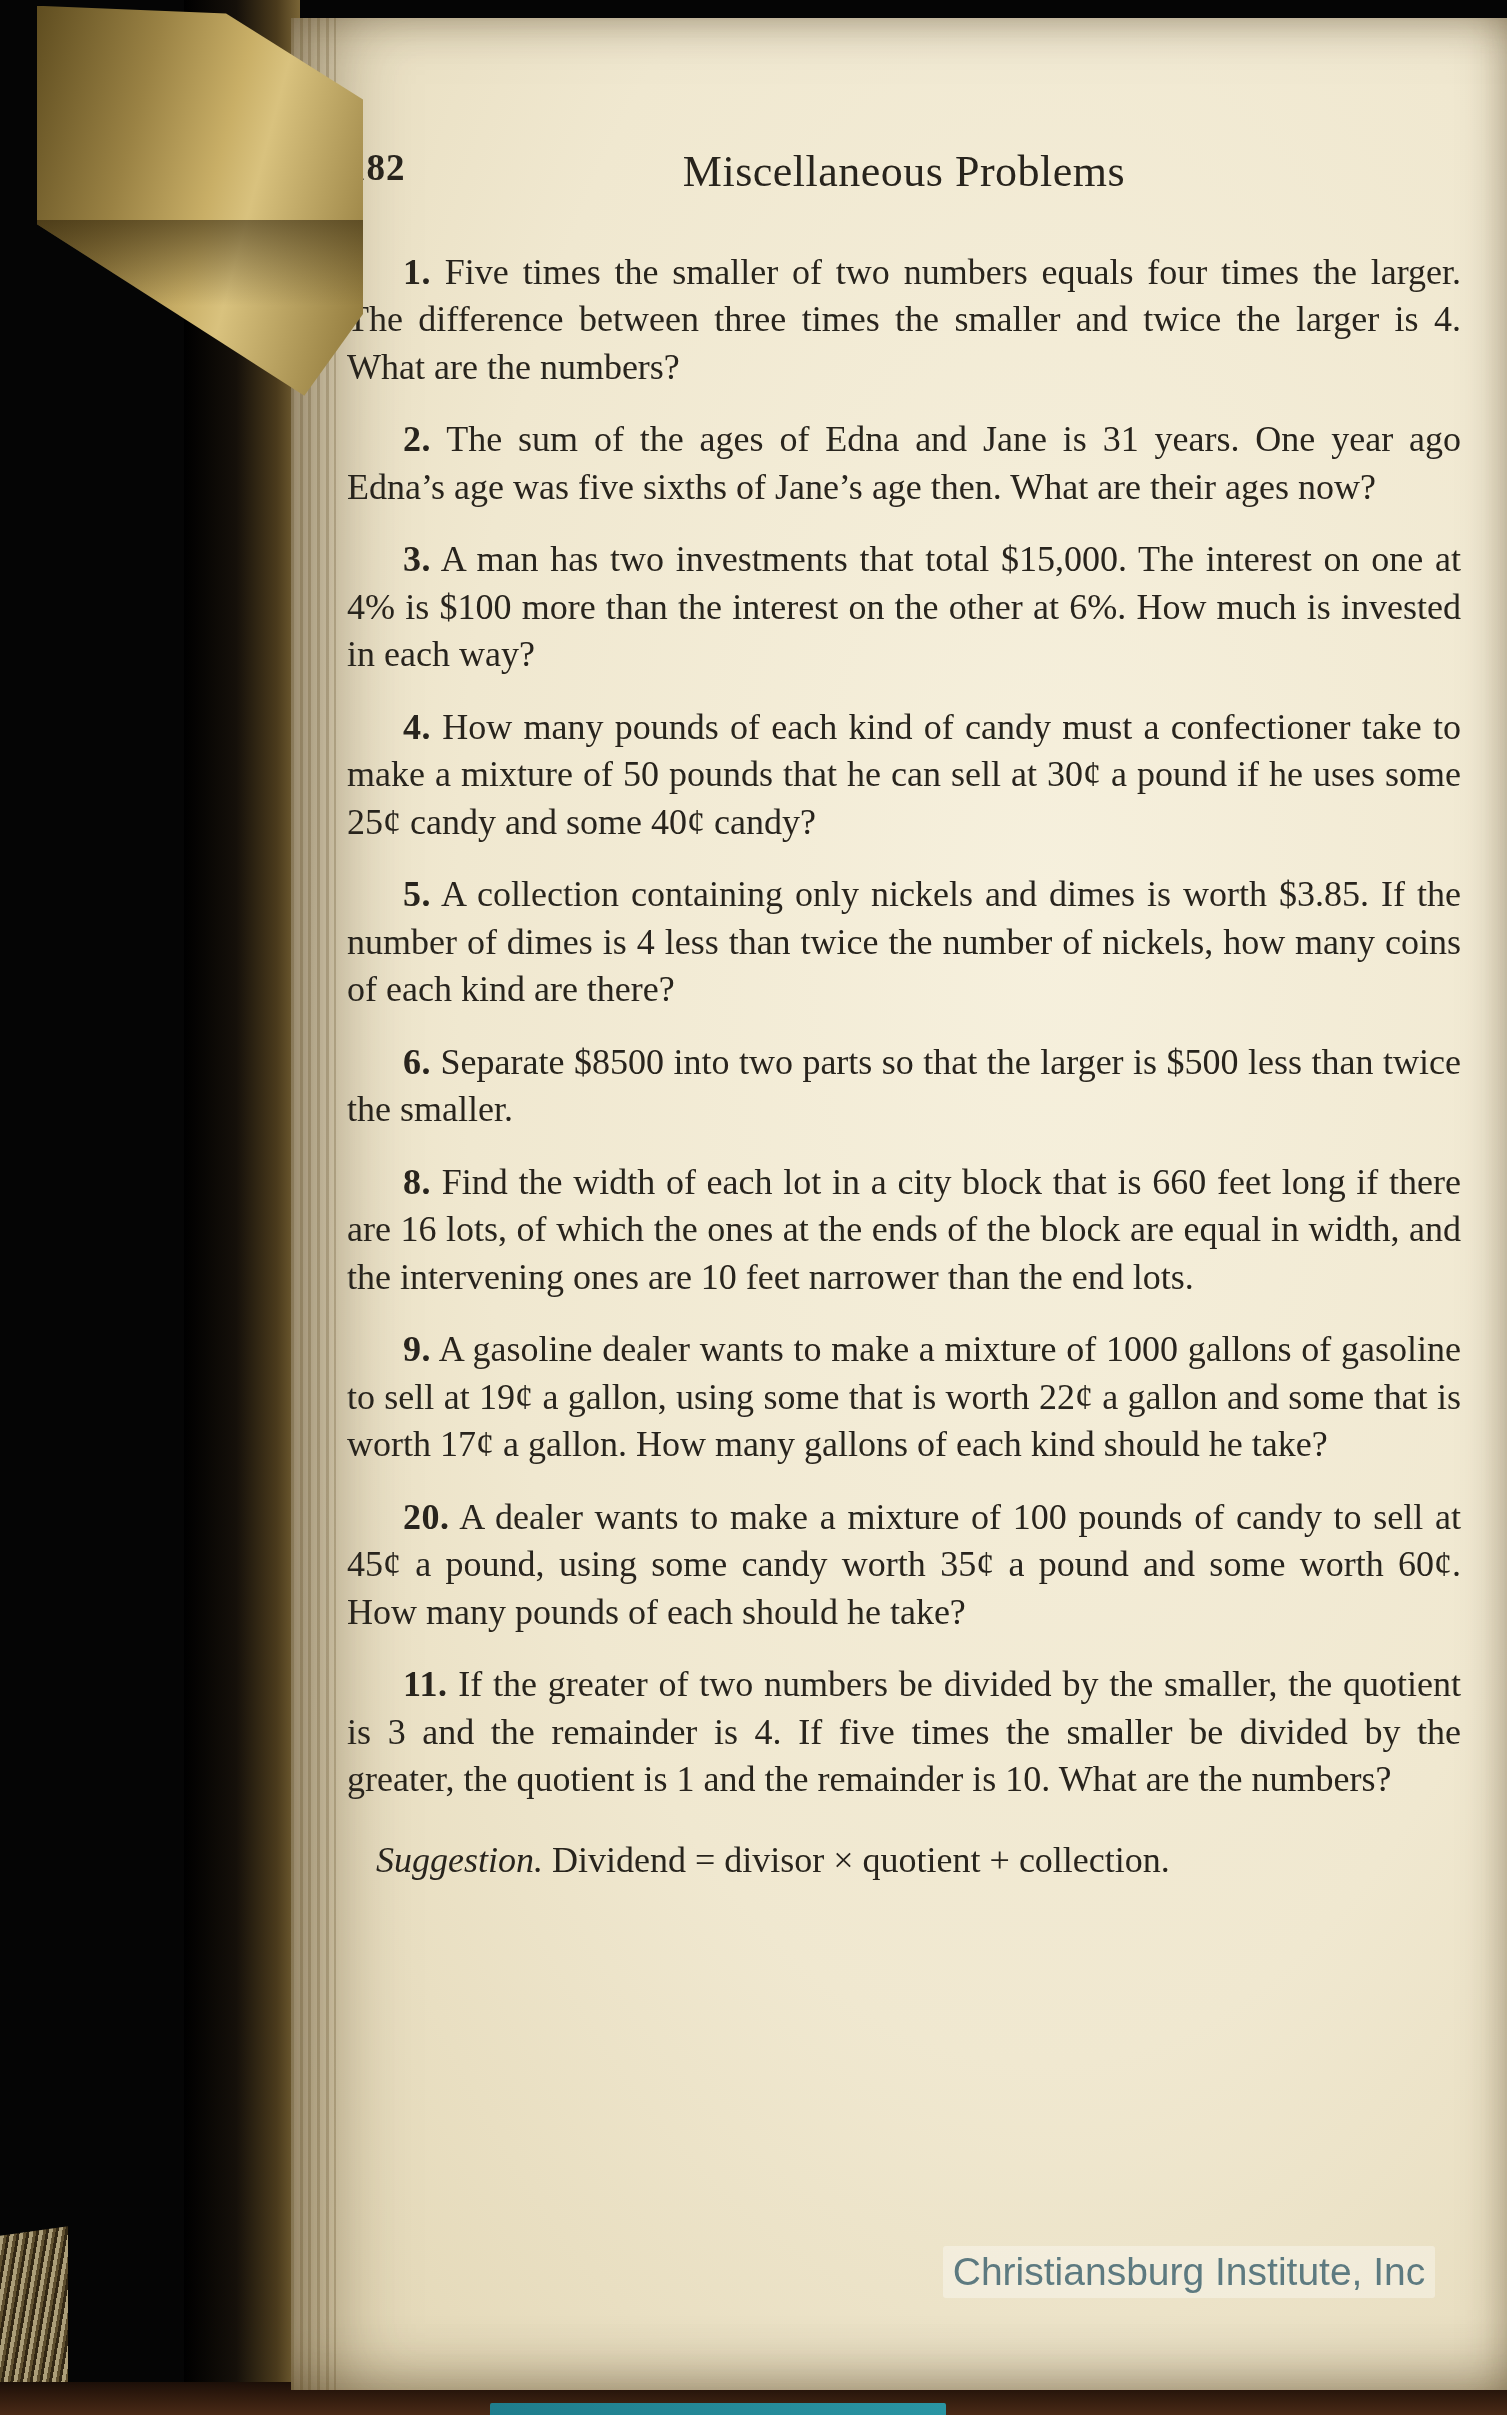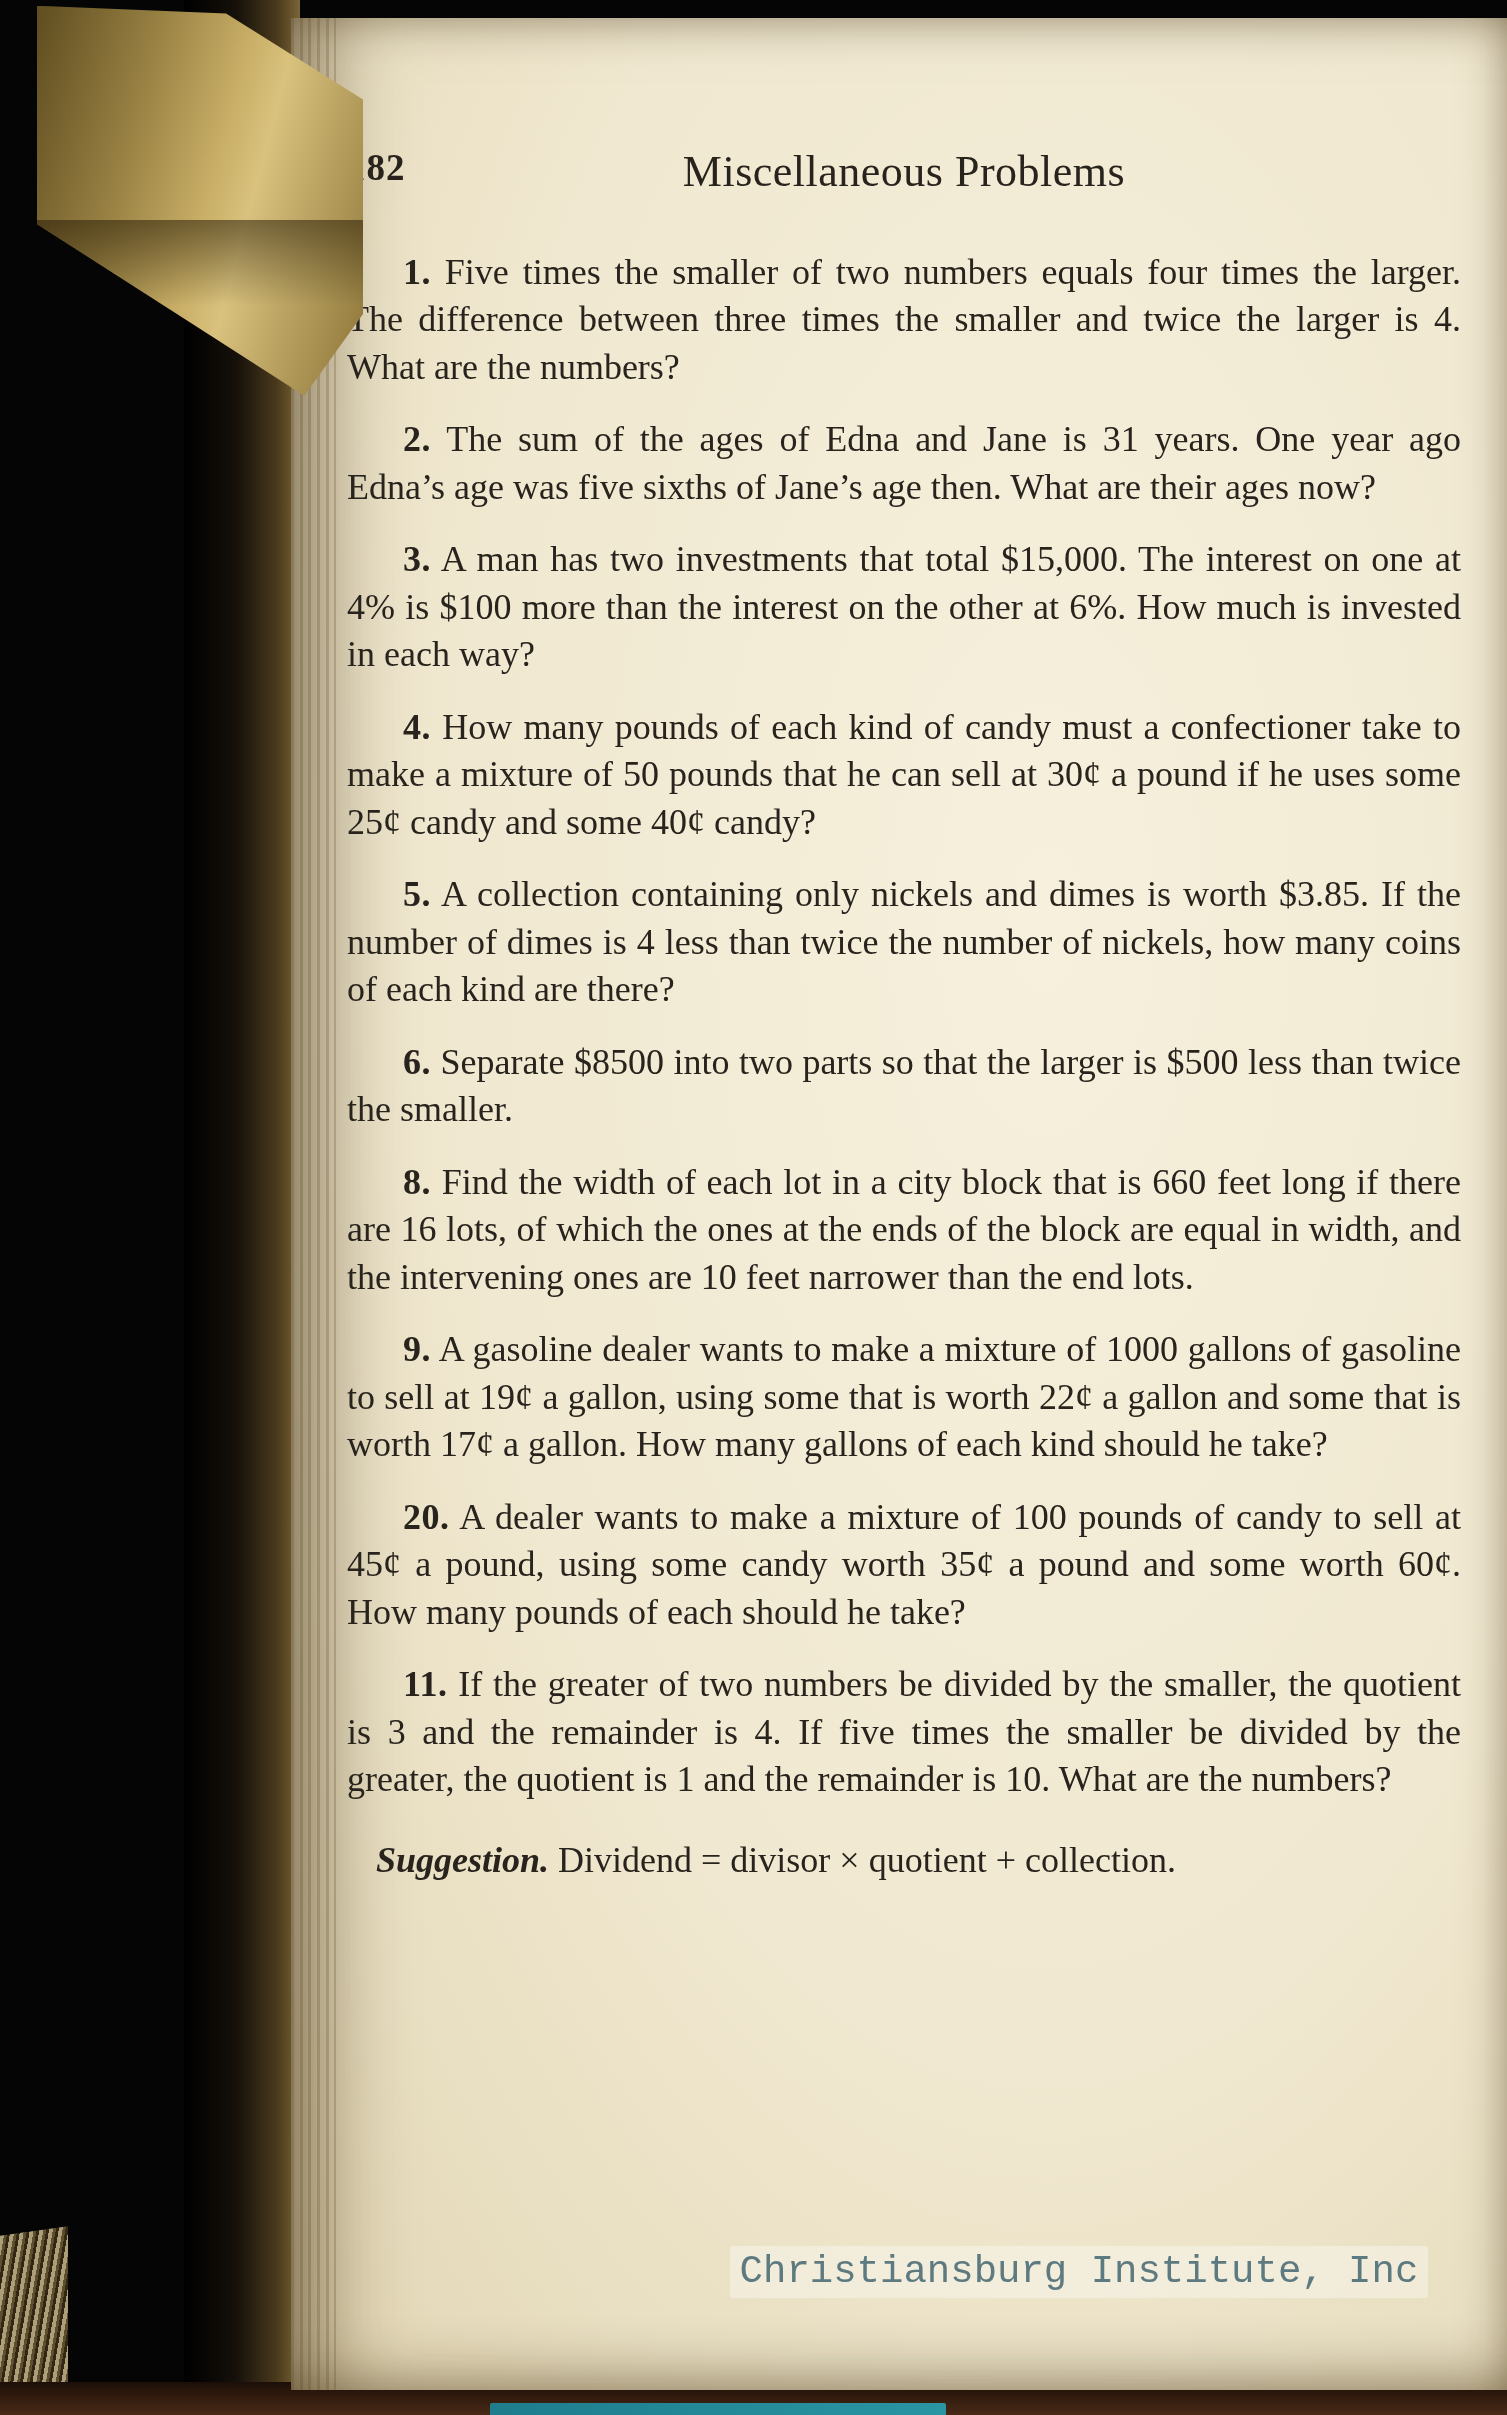--- a/index.html
+++ b/index.html
@@ -121,27 +121,27 @@
     margin-bottom: 25px;
   }
   .problem b { letter-spacing: 0.5px; }
 
   .suggestion {
     font-size: 36px;
     line-height: 1.32;
     text-indent: 29px;
     margin-top: 33px;
   }
-  .suggestion .sg-label { font-style: italic; font-weight: bold; }
+  .suggestion .sg-label { font-style: italic; }
 
   
   .watermark {
     position: absolute;
-    right: 80px; bottom: 92px;
-    font-family: Liberation Mono, monospace;
+    right: 73px; bottom: 92px;
+    font-family: Liberation Sans, sans-serif;
     font-size: 39px;
     color: #5d7a80;
     background: rgba(255,255,255,0.35);
     padding: 3.9px 9.7px;
     border-radius: 2.9px;
   }
 </style>
 </head>
 <body>
 

